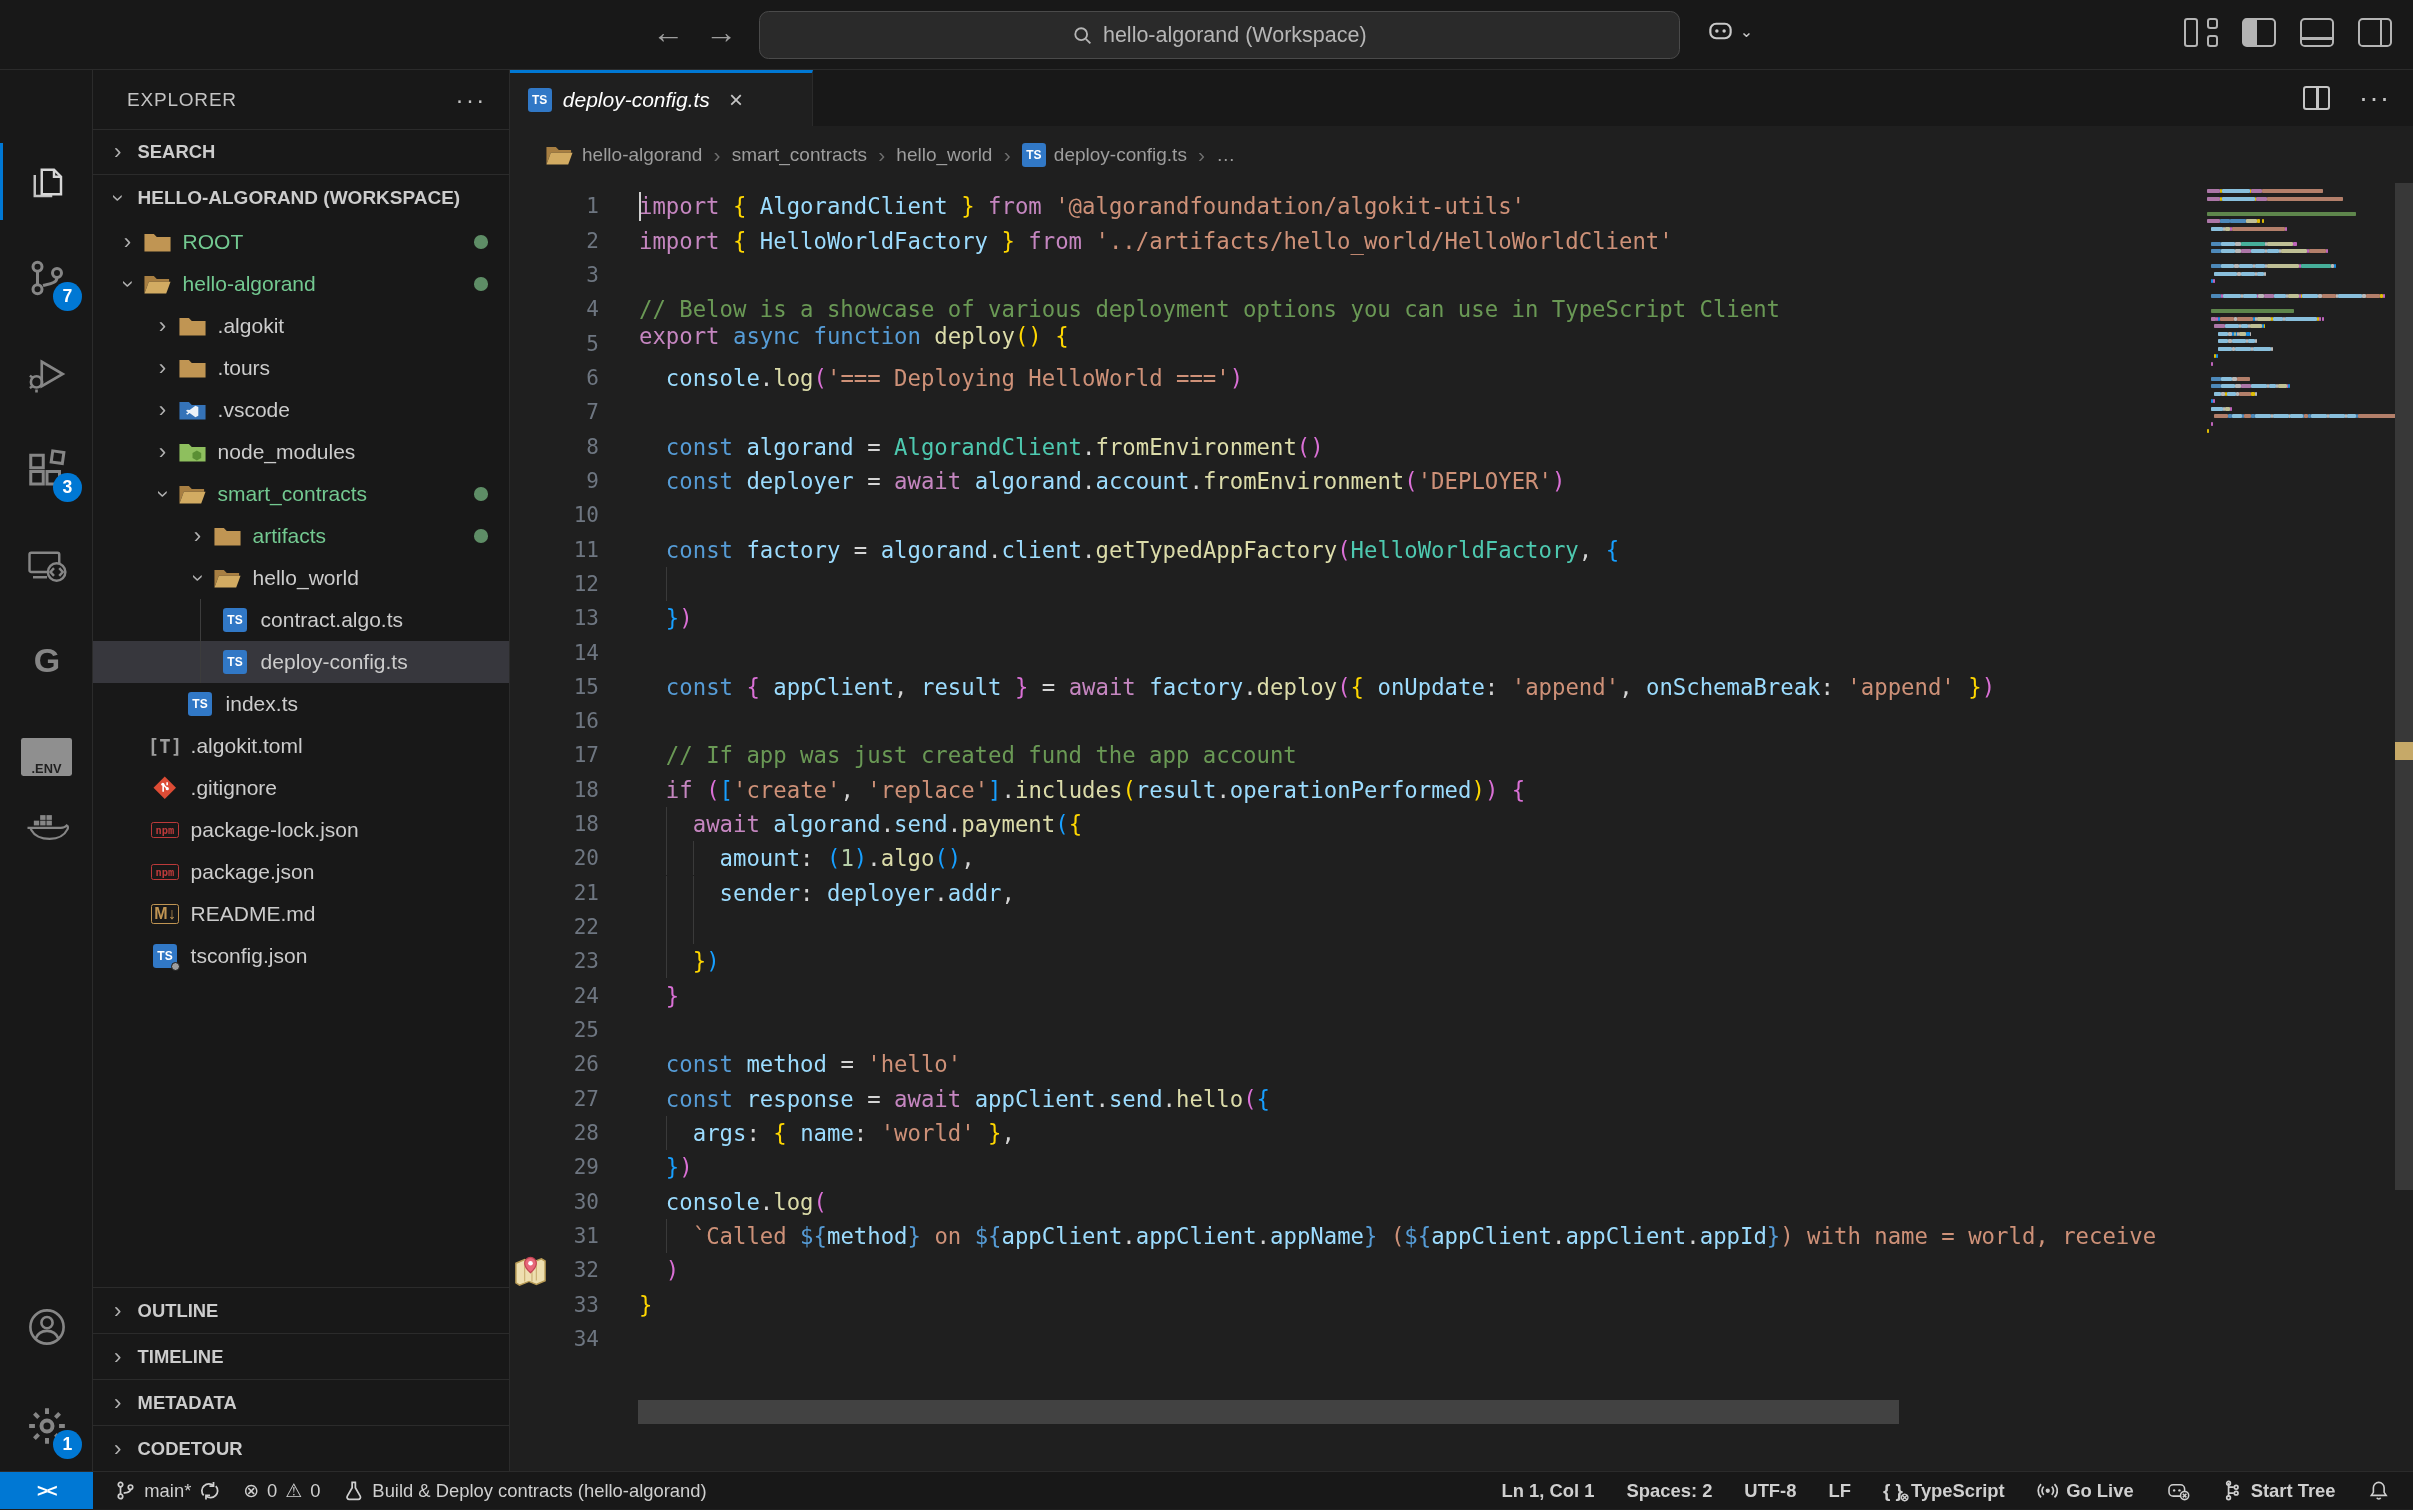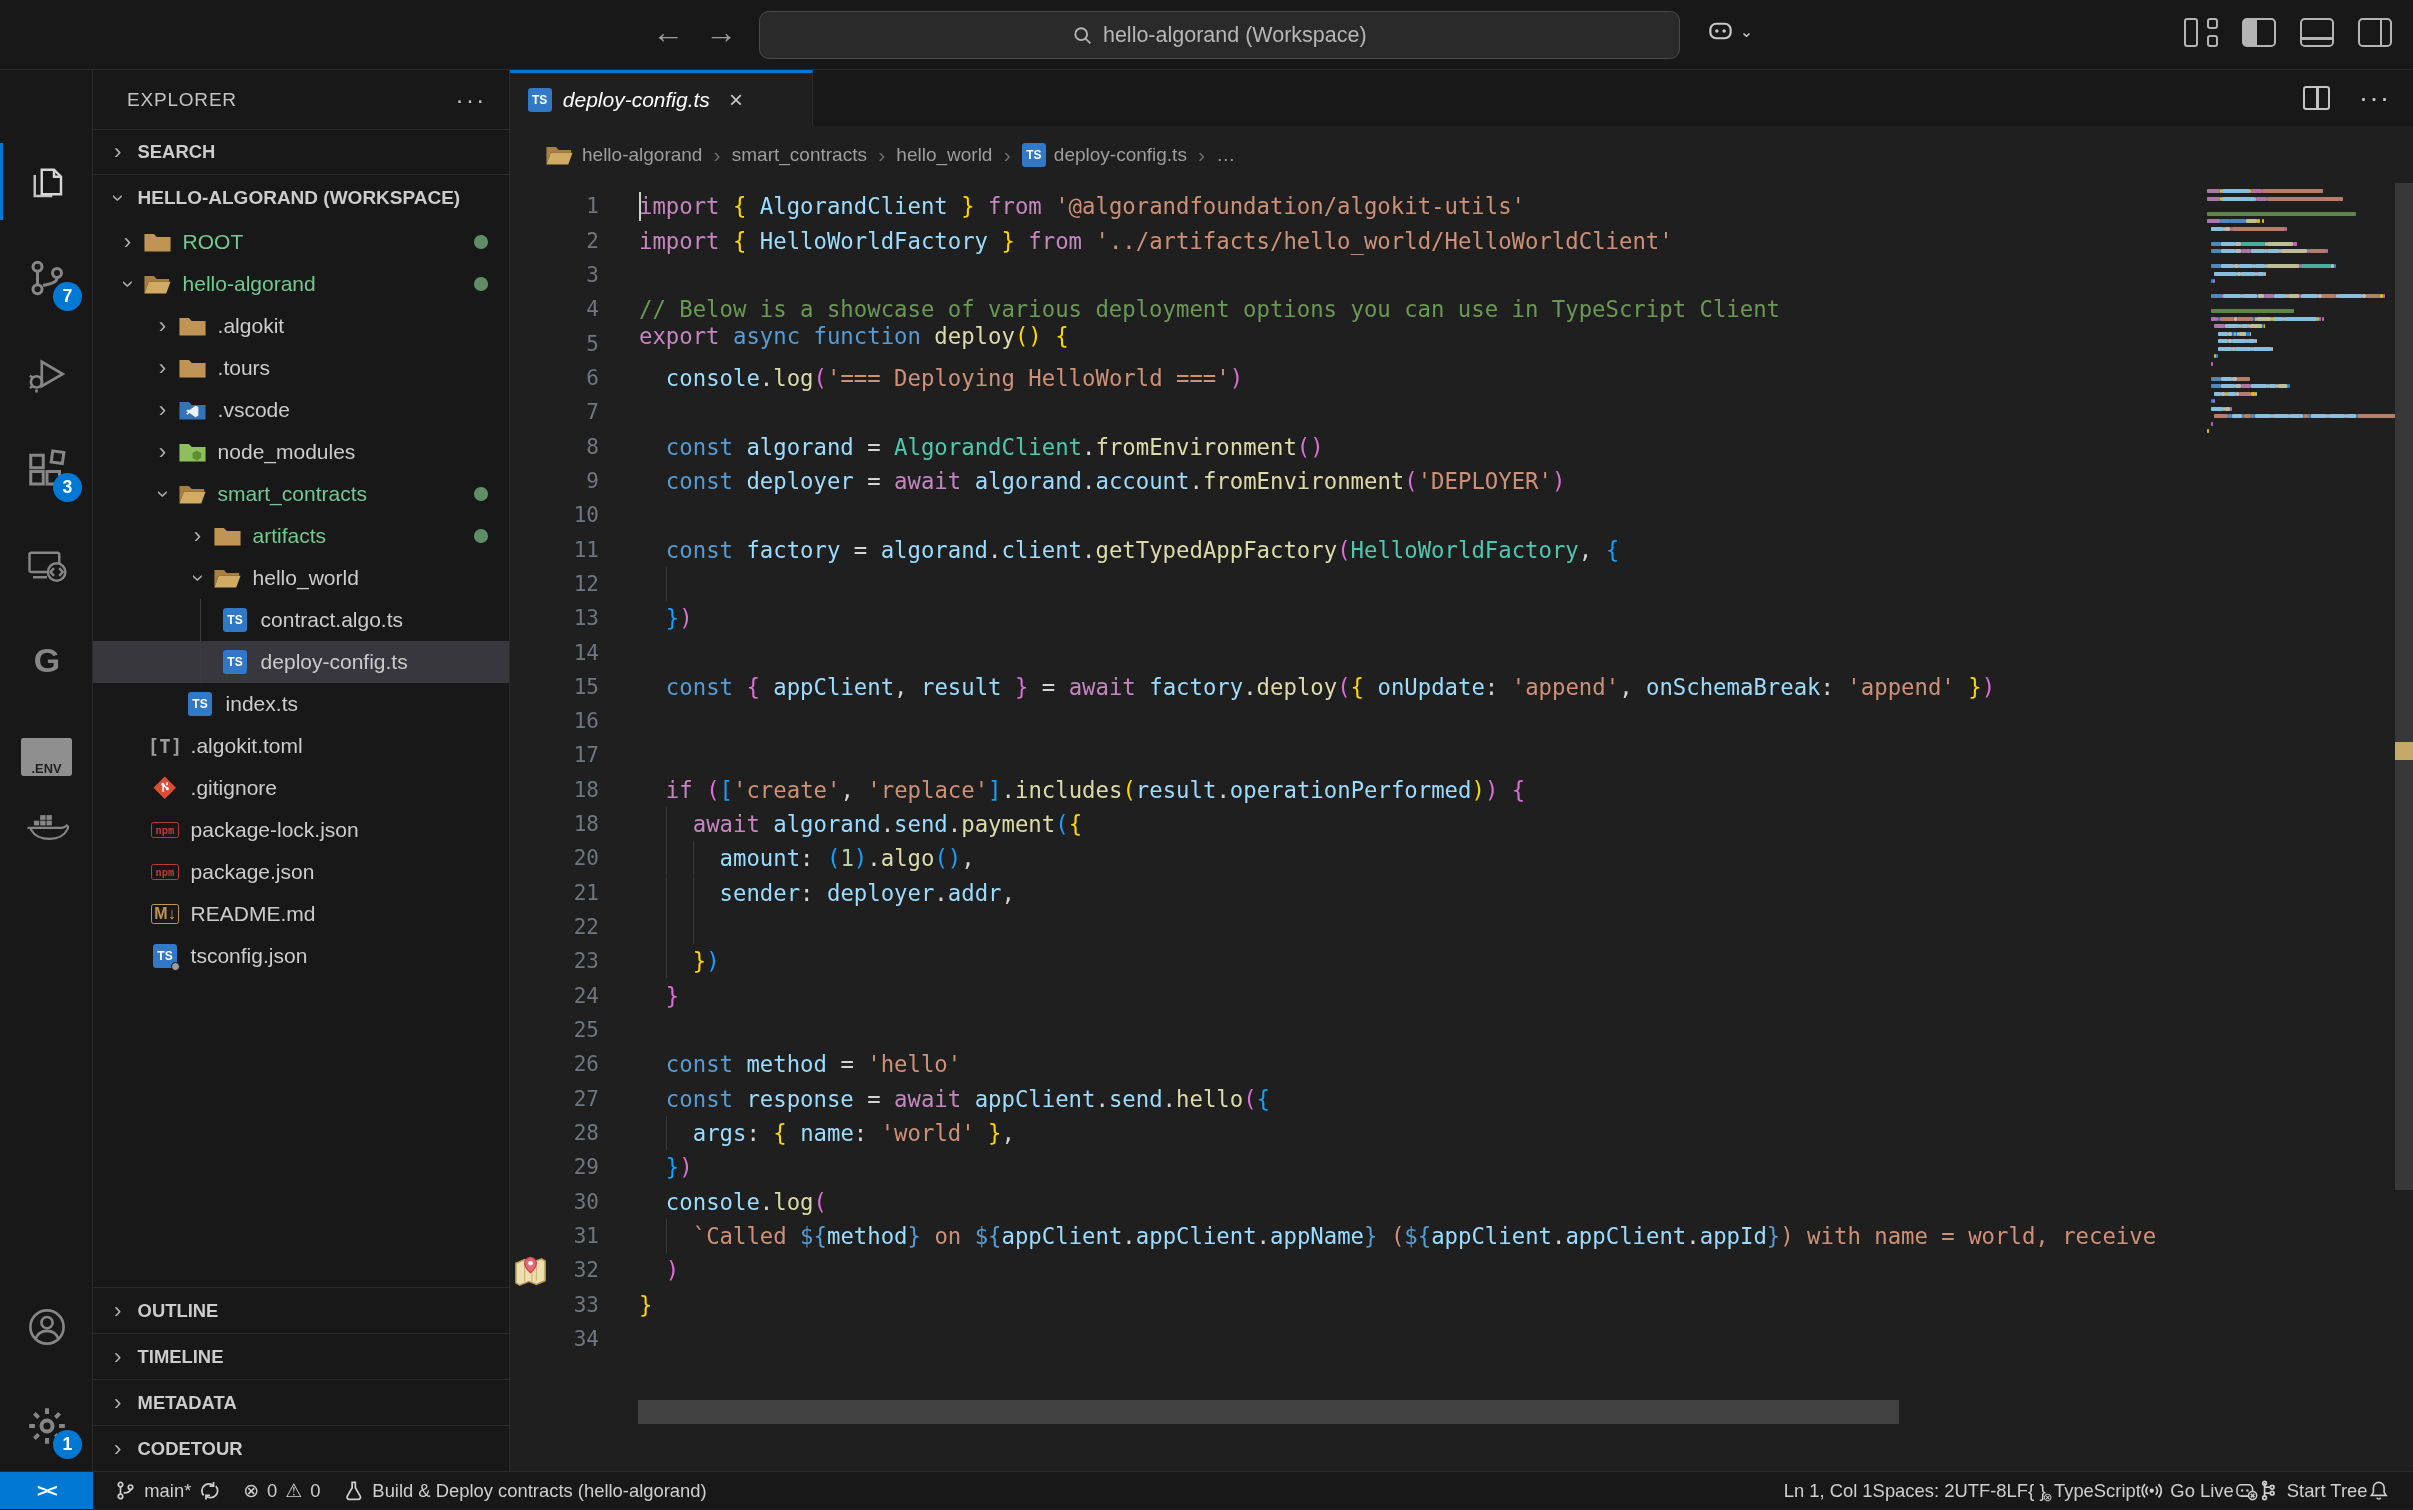--- a/index.html
+++ b/index.html
@@ -74,21 +74,21 @@
   .mm-tok{display:inline-block;height:4px;border-radius:0.8px;vertical-align:top;margin-top:1.6px;}
   .ovr{position:absolute;top:113px;right:0;width:17.6px;bottom:0;}
   .ovr-slider{position:absolute;top:0;left:0;right:0;height:1007px;background:rgba(121,121,121,0.28);}
   .ovr-marker{position:absolute;left:0;right:0;top:559px;height:17.6px;background:#c6a968;}
   .hscroll{position:absolute;left:128px;top:1330px;width:1261px;height:24px;background:#424242;}
 
   
   .statusbar{height:38px;background:#181818;border-top:0.8px solid #2b2b2b;display:flex;align-items:center;font-size:18.4px;color:#cfcfcf;}
   .remote{width:93px;height:100%;background:#0078d4;color:#fff;display:flex;align-items:center;justify-content:center;font-weight:bold;font-size:19px;letter-spacing:-1.6px;flex:none;}
   .sb-item{display:flex;align-items:center;gap:8px;margin-left:22.3px;white-space:nowrap;}
-  .sb-right{margin-left:auto;display:flex;align-items:center;padding-right:24px;}
+  .sb-right{margin-left:auto;display:flex;align-items:center;gap:32px;padding-right:24px;font-weight:bold;}
   .sb-right .sb-item{margin-left:0;}
   .glyph{font-size:19px;}
   svg{display:block;}
 </style>
 </head>
 <body>
 
 <div class="titlebar">
   <span class="nav-arrow" id="nav-back">←</span>
   <span class="nav-arrow" id="nav-fwd">→</span>
@@ -471,21 +471,21 @@
         <div class="indent-guide" style="top:384px;left:156px"></div>
         <div class="gutter-num" style="top:418px">13</div>
         <div class="code-line" style="top:418px"><span style="color:#D4D4D4">  </span><span style="color:#179FFF">}</span><span style="color:#DA70D6">)</span></div>
         <div class="gutter-num" style="top:453px">14</div>
         <div class="code-line" style="top:453px"></div>
         <div class="gutter-num" style="top:487px">15</div>
         <div class="code-line" style="top:487px"><span style="color:#D4D4D4">  </span><span style="color:#569CD6">const </span><span style="color:#DA70D6">{</span><span style="color:#9CDCFE"> appClient</span><span style="color:#D4D4D4">,</span><span style="color:#9CDCFE"> result </span><span style="color:#DA70D6">}</span><span style="color:#D4D4D4"> = </span><span style="color:#C586C0">await </span><span style="color:#9CDCFE">factory</span><span style="color:#D4D4D4">.</span><span style="color:#DCDCAA">deploy</span><span style="color:#DA70D6">(</span><span style="color:#FFD700">{</span><span style="color:#9CDCFE"> onUpdate</span><span style="color:#D4D4D4">: </span><span style="color:#CE9178">'append'</span><span style="color:#D4D4D4">,</span><span style="color:#9CDCFE"> onSchemaBreak</span><span style="color:#D4D4D4">: </span><span style="color:#CE9178">'append'</span><span style="color:#FFD700"> }</span><span style="color:#DA70D6">)</span></div>
         <div class="gutter-num" style="top:521px">16</div>
         <div class="code-line" style="top:521px"></div>
         <div class="gutter-num" style="top:555px">17</div>
-        <div class="code-line" style="top:555px"><span style="color:#D4D4D4">  </span></div>
+        <div class="code-line" style="top:555px"><span style="color:#D4D4D4">  </span><span style="color:#6A9955">// If app was just created fund the app account</span></div>
         <div class="gutter-num" style="top:590px">18</div>
         <div class="code-line" style="top:590px"><span style="color:#D4D4D4">  </span><span style="color:#C586C0">if </span><span style="color:#DA70D6">(</span><span style="color:#179FFF">[</span><span style="color:#CE9178">'create'</span><span style="color:#D4D4D4">, </span><span style="color:#CE9178">'replace'</span><span style="color:#179FFF">]</span><span style="color:#D4D4D4">.</span><span style="color:#DCDCAA">includes</span><span style="color:#FFD700">(</span><span style="color:#9CDCFE">result</span><span style="color:#D4D4D4">.</span><span style="color:#9CDCFE">operationPerformed</span><span style="color:#FFD700">)</span><span style="color:#DA70D6">)</span><span style="color:#D4D4D4"> </span><span style="color:#DA70D6">{</span></div>
         <div class="gutter-num" style="top:624px">18</div>
         <div class="indent-guide" style="top:624px;left:156px"></div>
         <div class="code-line" style="top:624px"><span style="color:#D4D4D4">    </span><span style="color:#C586C0">await </span><span style="color:#9CDCFE">algorand</span><span style="color:#D4D4D4">.</span><span style="color:#9CDCFE">send</span><span style="color:#D4D4D4">.</span><span style="color:#DCDCAA">payment</span><span style="color:#179FFF">(</span><span style="color:#FFD700">{</span></div>
         <div class="gutter-num" style="top:658px">20</div>
         <div class="indent-guide" style="top:658px;left:156px"></div>
         <div class="indent-guide" style="top:658px;left:183px"></div>
         <div class="code-line" style="top:658px"><span style="color:#D4D4D4">      </span><span style="color:#9CDCFE">amount</span><span style="color:#D4D4D4">: </span><span style="color:#179FFF">(</span><span style="color:#B5CEA8">1</span><span style="color:#179FFF">)</span><span style="color:#D4D4D4">.</span><span style="color:#DCDCAA">algo</span><span style="color:#179FFF">()</span><span style="color:#D4D4D4">,</span></div>
         <div class="gutter-num" style="top:693px">21</div>

